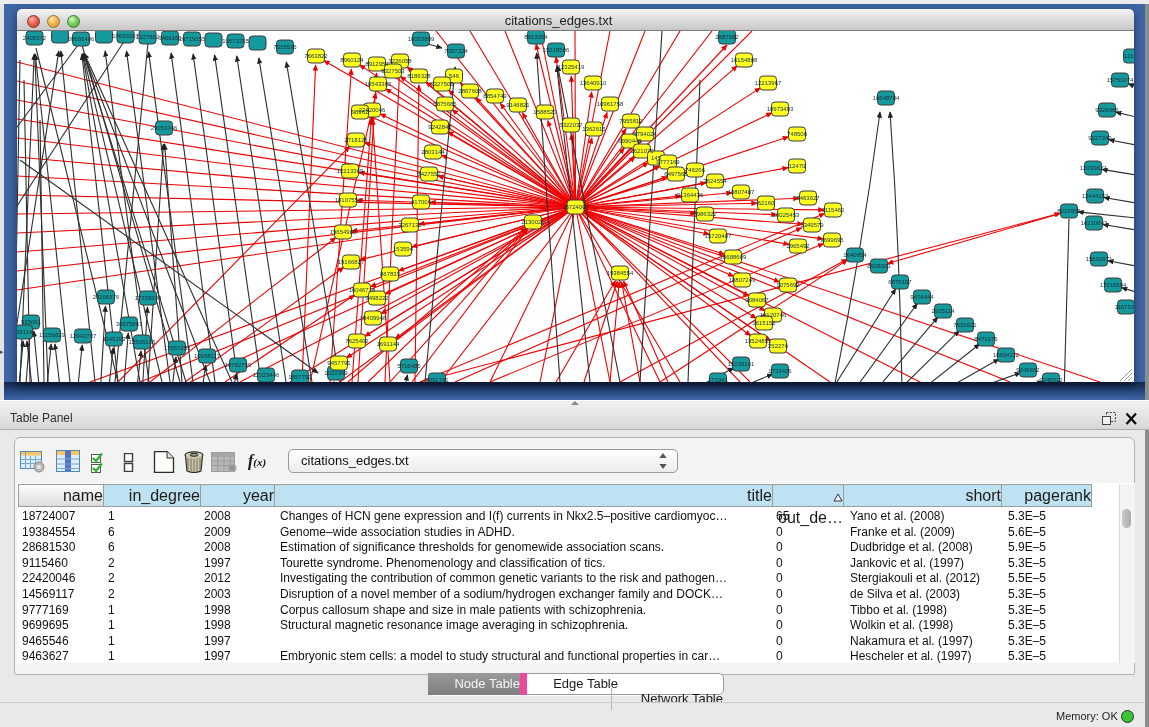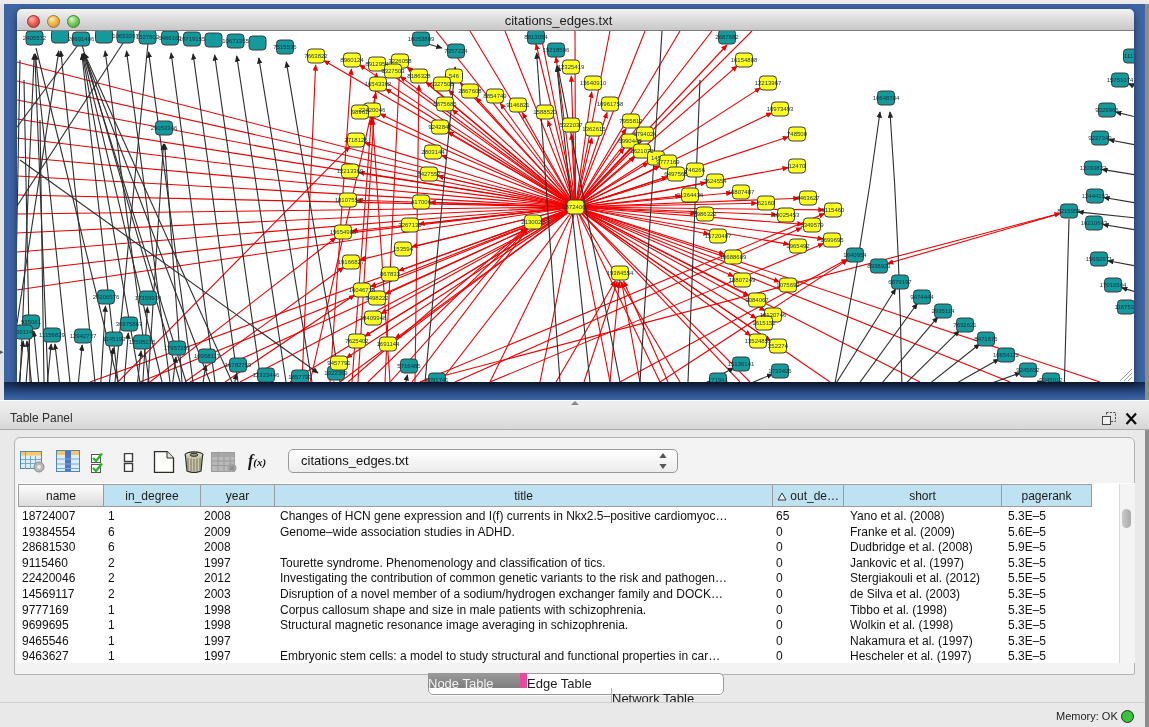--- a/index.html
+++ b/index.html
@@ -28,37 +28,37 @@
 #tphead{left:0;top:407px;width:1149px;height:23px;background:linear-gradient(#ececec,#d7d7d7);border-bottom:1px solid #ababab;box-sizing:border-box}
 #tptitle{left:10px;top:411px;font-size:12px;color:#2f2f2f}
 
 #panel{left:14px;top:437px;width:1121px;height:238px;background:#f3f3f3;border:1px solid #b3b3b3;border-radius:6px 6px 2px 2px;box-sizing:border-box}
 
 #combo{left:288px;top:449px;width:390px;height:24px;background:linear-gradient(#fff,#ececec);border:1px solid #9a9a9a;border-radius:5px;box-sizing:border-box}
 #combotext{left:301px;top:453px;font-size:13px;color:#111}
 
 #tablearea{left:17px;top:483px;width:1118px;height:180px;background:#fff}
 .hc{position:absolute;top:484px;height:23px;box-sizing:border-box;background:#bfe2f2;
-    border:1px solid #9c9c9c;border-left:none;font-size:12px;color:#1b1b1b;text-align:center;line-height:22px}
+    border:1px solid #9c9c9c;border-left:none;font-size:16px;color:#1b1b1b;text-align:right;line-height:22px}
 #h1{left:18px;width:86px;background:linear-gradient(#fdfdfd,#dcdcdc);border-left:1px solid #9c9c9c}
 #h2{left:104px;width:97px}
 #h3{left:201px;width:74px}
 #h4{left:275px;width:498px}
 #h5{left:773px;width:71px}
 #h6{left:844px;width:158px}
 #h7{left:1002px;width:90px}
 .tr{position:absolute;left:18px;width:1080px;height:16px;font-size:12px;color:#101010;white-space:nowrap}
 .tr span{position:absolute;top:1px}
 .c1{left:4px}.c2{left:90px}.c3{left:186px}.c4{left:262px}.c5{left:758px}
 .c6{left:832px}.c7{left:990px}
 #vsb{left:1119px;top:484px;width:16px;height:179px;background:#f4f4f4;border-left:1px solid #d9d9d9;box-sizing:border-box}
 #vsbthumb{left:1122px;top:509px;width:9px;height:19px;background:linear-gradient(90deg,#c9c9c9,#ababab);border-radius:6px}
 
 #tabs{left:428px;top:673px;width:296px;height:22px;border:1px solid #9b9b9b;border-radius:5px;background:#fff;box-sizing:border-box;overflow:hidden;box-shadow:0 1px 0 rgba(255,255,255,.8)}
-.tab{position:absolute;top:0;height:15px;font-size:13px;text-align:left;line-height:21px;color:#1c1c1c}
+.tab{position:absolute;top:0;height:22px;font-size:13px;text-align:right;line-height:21px;color:#1c1c1c}
 #tab1{left:0;width:92px;background:linear-gradient(#9a9a9a,#7e7e7e);color:#f4f4f4}
 #tab2{left:92px;width:91px;border-left:7px solid #ec4899}
 #tab3{left:183px;width:111px;border-left:1px solid #b5b5b5}
 
 #statusline{left:0;top:702px;width:1145px;height:1px;background:#cfcfcf}
 #mem{left:1056px;top:710px;font-size:11px;color:#1d1d1d}
 #memdot{left:1121px;top:710px;width:11px;height:11px;border-radius:50%;background:#39c437;border:1px solid #2c2c2c}
 
 #topstrip{left:0;top:0;width:1149px;height:4px;background:#ececec}
 #leftstrip{left:0;top:4px;width:4px;height:396px;background:#e4e4e4}
@@ -669,20 +669,21 @@
     <span class="c3">2009</span>
     <span class="c4">Genome–wide association studies in ADHD.</span>
     <span class="c5">0</span>
     <span class="c6">Franke et al. (2009)</span>
     <span class="c7">5.6E–5</span>
   </div>
 <div class="tr" style="top:539.2px">
     <span class="c1">28681530</span>
     <span class="c2">6</span>
     <span class="c3">2008</span>
+    <span class="c4">Estimation of significance thresholds for genomewide association scans.</span>
     <span class="c5">0</span>
     <span class="c6">Dudbridge et al. (2008)</span>
     <span class="c7">5.9E–5</span>
   </div>
 <div class="tr" style="top:554.8px">
     <span class="c1">9115460</span>
     <span class="c2">2</span>
     <span class="c3">1997</span>
     <span class="c4">Tourette syndrome. Phenomenology and classification of tics.</span>
     <span class="c5">0</span>

